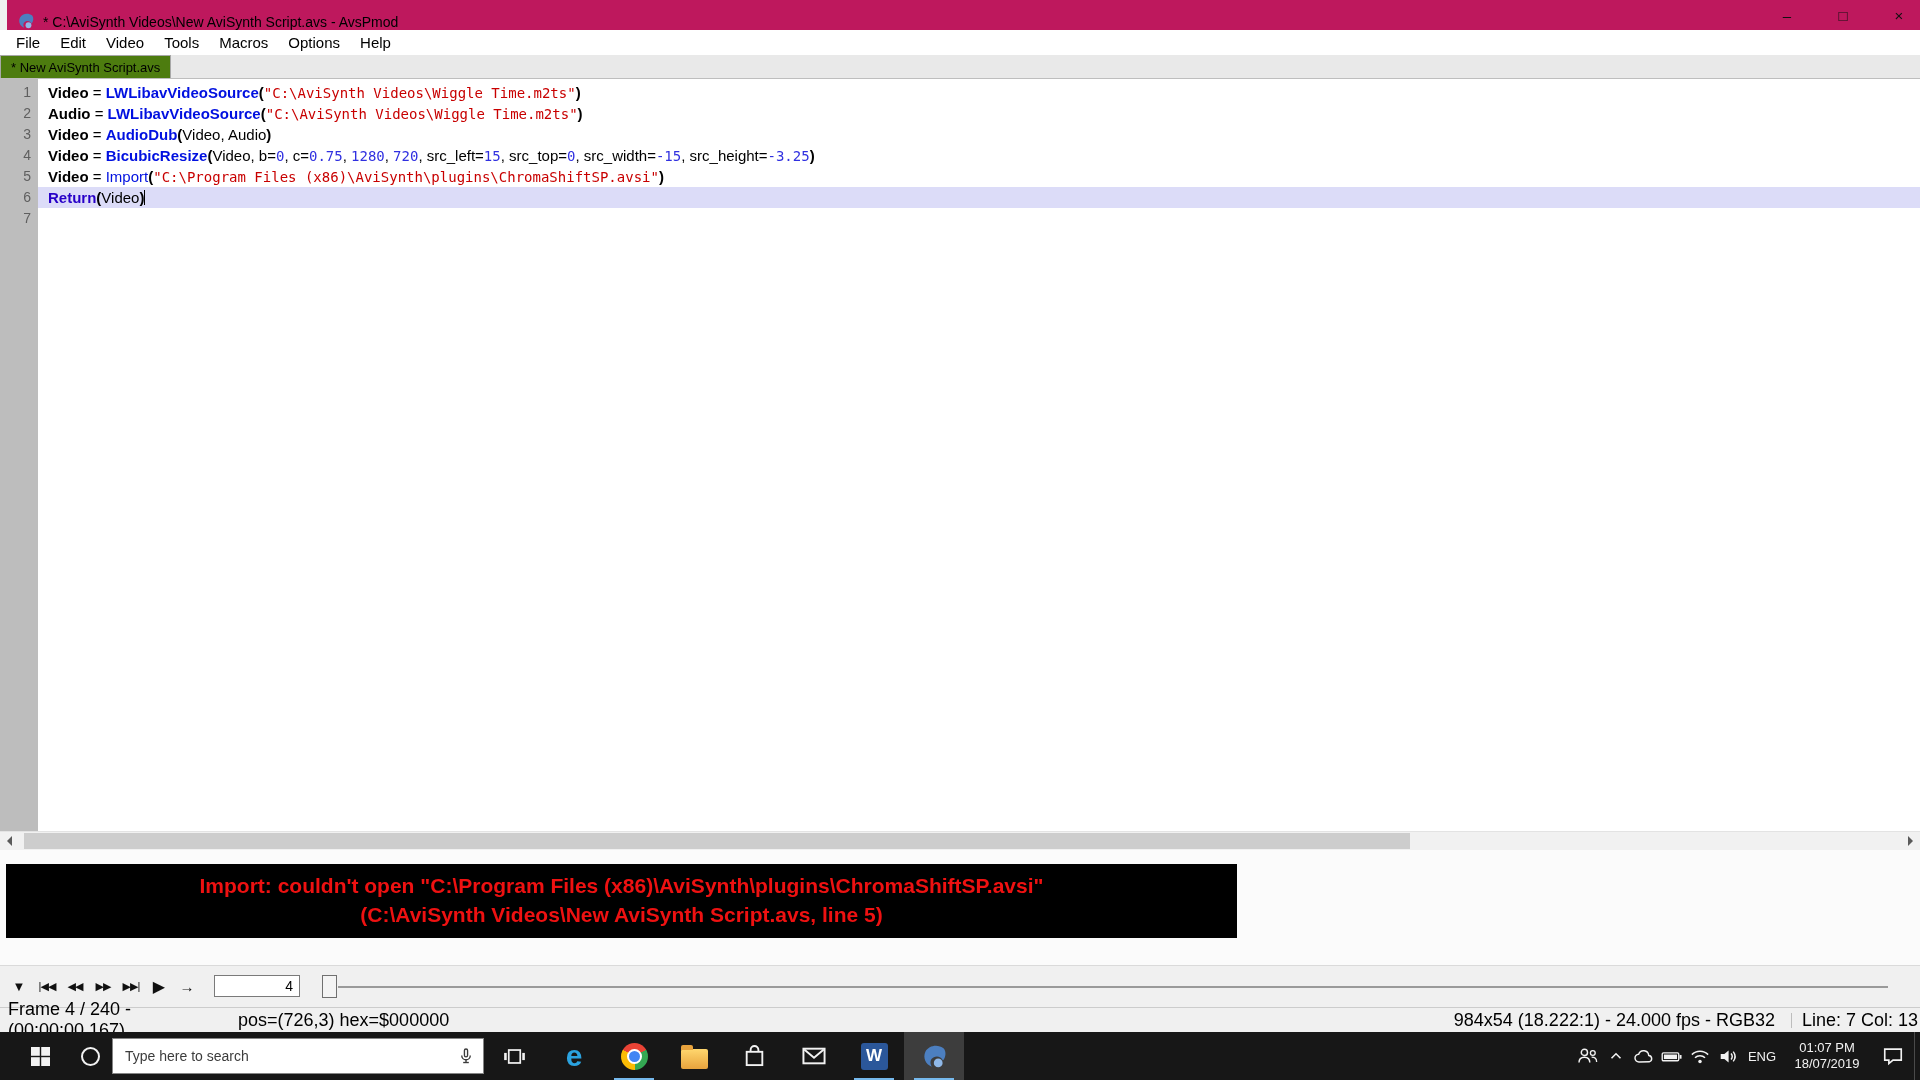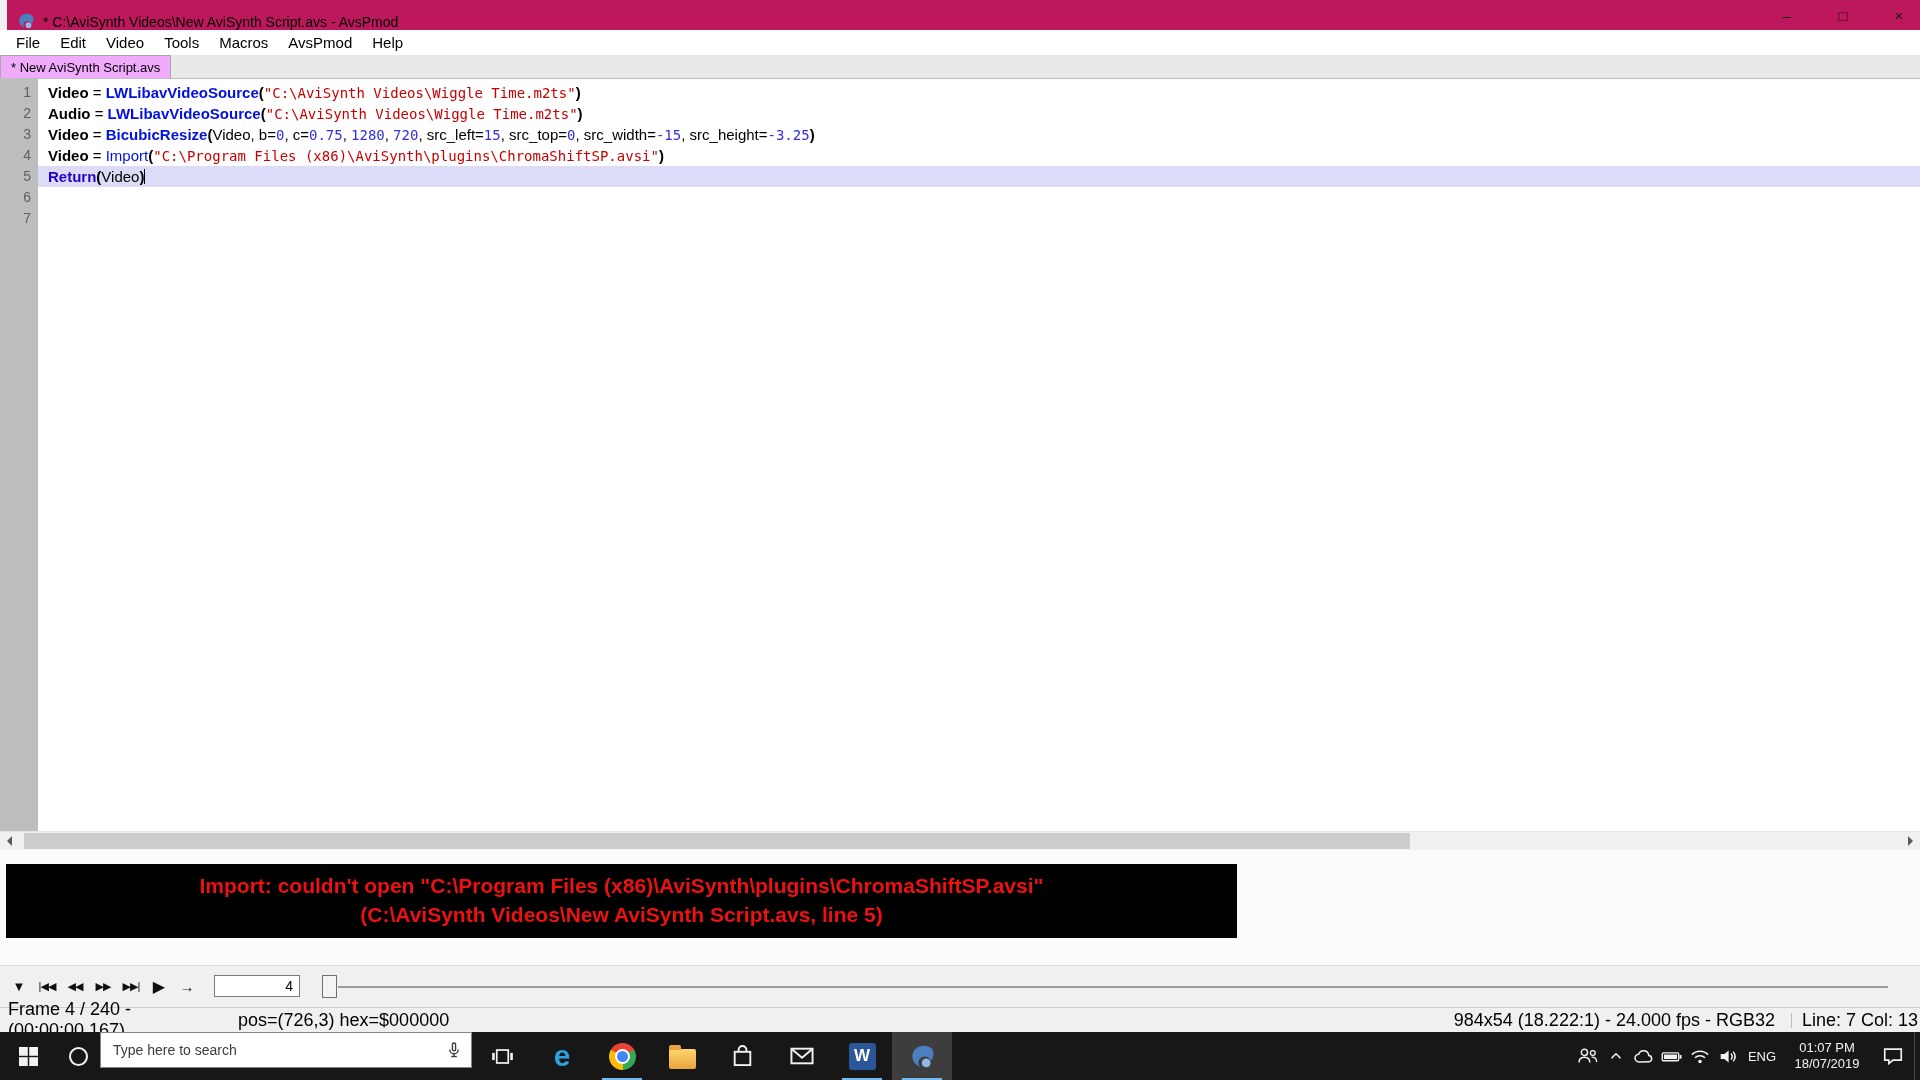--- a/index.html
+++ b/index.html
@@ -16,21 +16,21 @@
           font-size:15px; color:#111; }
 
   
   .menubar { position:absolute; top:30px; left:0; width:100%; height:25px; background:#FFF;
              display:flex; align-items:center; font-size:15px; padding-left:6px; }
   .menu-item { padding:0 10px; }
 
   
   .tabbar { position:absolute; top:55px; left:0; width:100%; height:24px; background:#E9E9E9;
             border-bottom:1px solid #BEBEBE; display:flex; align-items:flex-end; }
-  .tab { height:23px; background:#f0abfc; border:1px solid #A8A8A8; border-bottom:none;
+  .tab { height:23px; background:#4d7c0f; border:1px solid #A8A8A8; border-bottom:none;
          font-size:13px; padding:0 10px; display:flex; align-items:center; }
 
   
   .editor { position:absolute; top:79px; left:0; width:100%; height:752px; display:flex; background:#FFF; }
   .gutter { width:38px; background:#BDBDBD; text-align:right; padding:3px 7px 0 0;
             font-size:14px; color:#5F5F5F; }
   .gutter-num { height:21px; line-height:21px; }
   .code { flex:1; padding-top:3px; font-size:15px; overflow:hidden; }
   .code-line { height:21px; line-height:21px; padding-left:10px; white-space:pre; }
   .current-line { background:var(--current-line-bg, #DCDCF8); }
@@ -78,21 +78,21 @@
   .statusbar { position:absolute; top:1007px; left:0; width:100%; height:25px; background:#F0F0F0;
                border-top:1px solid #CCC; display:flex; align-items:center; font-size:18px; }
   .sb-sec1 { margin-left:8px; width:230px; }
   .sb-sec2 { flex:1; }
   .sb-sec3 { padding-right:16px; }
   .sb-div { width:1px; height:15px; background:#BDBDBD; }
   .sb-sec4 { width:128px; padding-left:10px; }
 
   
   .taskbar { position:absolute; top:1032px; left:0; width:100%; height:48px;
-             background:var(--taskbar-bg,#171717); display:flex; color:#F2F2F2; }
+             background:var(--taskbar-bg,#171717); display:flex; align-items:center; color:#F2F2F2;padding-left:12px; }
   .tb-btn { height:48px; display:flex; align-items:center; justify-content:center; position:relative; }
   .tb-start { width:56px; }
   .tb-cortana { width:44px; }
   .cortana-ring { width:19px; height:19px; border:2px solid #F2F2F2; border-radius:50%; }
   .searchbox { width:372px; height:36px; background:#FFF; border:1px solid #858585;
                display:flex; align-items:center; }
   .search-input { flex:1; border:none; outline:none; font-size:14px; padding-left:12px; color:#333;
                   background:transparent; font-family:inherit; }
   .search-input::placeholder { color:#3C3C3C; opacity:1; }
   .mic-btn { width:34px; height:100%; display:flex; align-items:center; justify-content:center; }
@@ -135,41 +135,42 @@
     <div class="wbtn" data-name="close-button">×</div>
   </div>
 </div>
 
 <div class="menubar" data-name="menu-bar">
     <div class="menu-item" data-name="menu-file">File</div>
     <div class="menu-item" data-name="menu-edit">Edit</div>
     <div class="menu-item" data-name="menu-video">Video</div>
     <div class="menu-item" data-name="menu-tools">Tools</div>
     <div class="menu-item" data-name="menu-macros">Macros</div>
-    <div class="menu-item" data-name="menu-options">AvsPmod</div>
+    <div class="menu-item" data-name="menu-options">Options</div>
     <div class="menu-item" data-name="menu-help">Help</div>
   </div>
 
 <div class="tabbar" data-name="tab-bar">
   <div class="tab" data-name="tab-script">* New AviSynth Script.avs</div>
 </div>
 
 <div class="editor" data-name="script-editor">
   <div class="gutter" data-name="line-number-gutter">
       <div class="gutter-num" data-name="line-number">1</div>
       <div class="gutter-num" data-name="line-number">2</div>
       <div class="gutter-num" data-name="line-number">3</div>
       <div class="gutter-num" data-name="line-number">4</div>
       <div class="gutter-num" data-name="line-number">5</div>
       <div class="gutter-num" data-name="line-number">6</div>
       <div class="gutter-num" data-name="line-number">7</div>
     </div>
   <div class="code" data-name="code-area">
       <div class="code-line" data-name="code-line-1"><span class="tk-v">Video</span><span class="tk-p"> = </span><span class="tk-f">LWLibavVideoSource</span><span class="tk-b">(</span><span class="tk-s">"C:\AviSynth Videos\Wiggle Time.m2ts"</span><span class="tk-b">)</span></div>
       <div class="code-line" data-name="code-line-2"><span class="tk-v">Audio</span><span class="tk-p"> = </span><span class="tk-f">LWLibavVideoSource</span><span class="tk-b">(</span><span class="tk-s">"C:\AviSynth Videos\Wiggle Time.m2ts"</span><span class="tk-b">)</span></div>
+      <div class="code-line" data-name="code-line-3"><span class="tk-v">Video</span><span class="tk-p"> = </span><span class="tk-f">AudioDub</span><span class="tk-b">(</span><span class="tk-p">Video, Audio</span><span class="tk-b">)</span></div>
       <div class="code-line" data-name="code-line-4"><span class="tk-v">Video</span><span class="tk-p"> = </span><span class="tk-f">BicubicResize</span><span class="tk-b">(</span><span class="tk-p">Video, b=</span><span class="tk-n">0</span><span class="tk-p">, c=</span><span class="tk-n">0.75</span><span class="tk-p">, </span><span class="tk-n">1280</span><span class="tk-p">, </span><span class="tk-n">720</span><span class="tk-p">, src_left=</span><span class="tk-n">15</span><span class="tk-p">, src_top=</span><span class="tk-n">0</span><span class="tk-p">, src_width=</span><span class="tk-n">-15</span><span class="tk-p">, src_height=</span><span class="tk-n">-3.25</span><span class="tk-b">)</span></div>
       <div class="code-line" data-name="code-line-5"><span class="tk-v">Video</span><span class="tk-p"> = </span><span class="tk-i">Import</span><span class="tk-b">(</span><span class="tk-s">"C:\Program Files (x86)\AviSynth\plugins\ChromaShiftSP.avsi"</span><span class="tk-b">)</span></div>
       <div class="code-line current-line" data-name="code-line-7"><span class="tk-k">Return</span><span class="tk-b">(</span><span class="tk-p">Video</span><span class="tk-b">)</span><span class="caret" data-name="text-caret"></span></div>
     </div>
 </div>
 
 <div class="hscroll" data-name="horizontal-scrollbar">
   <div class="sb-arrow left" data-name="scroll-left-arrow-icon"></div>
   <div class="sb-thumb" data-name="scrollbar-thumb"></div>
   <div class="sb-arrow right" data-name="scroll-right-arrow-icon"></div>

